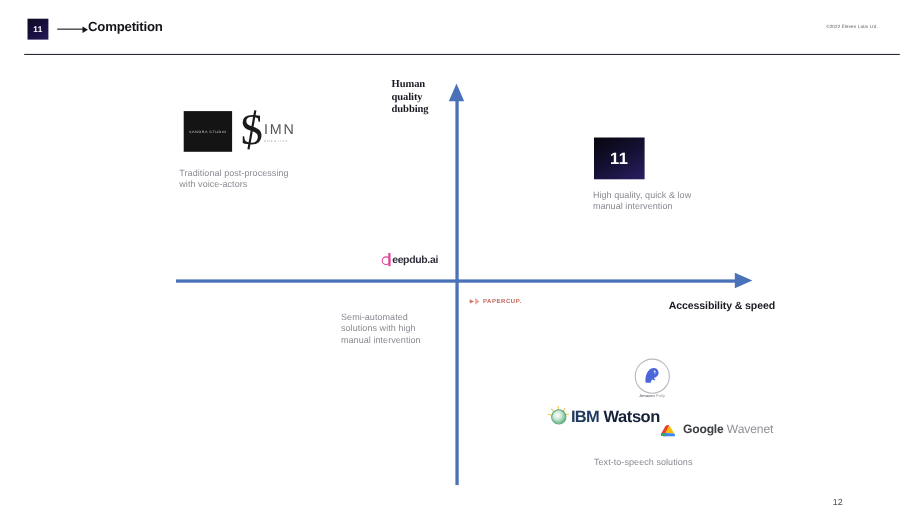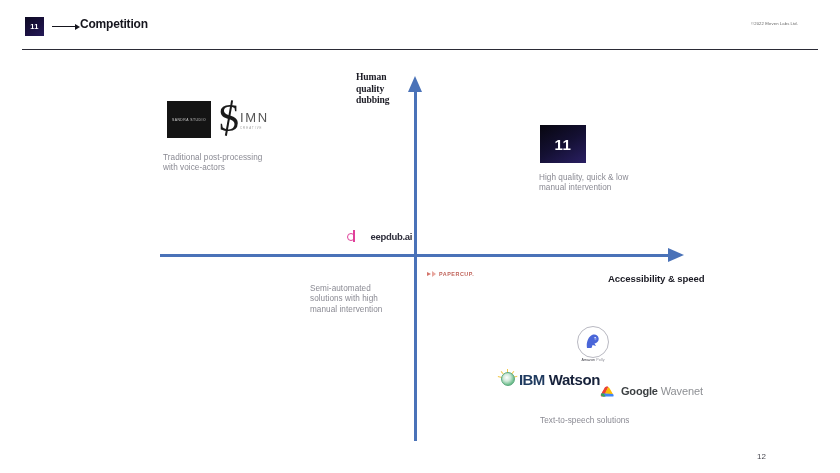--- a/index.html
+++ b/index.html
@@ -133,21 +133,21 @@
   }
   .logo-deepdub .mark .ring {
     position:absolute; left:0; top:3px; width:8px; height:8px;
     border:1.6px solid #e0409a; border-radius:50%;
   }
   .logo-deepdub .mark .stem {
     position:absolute; left:6.4px; top:0px; width:1.6px; height:12px;
     background:#e0409a;
   }
   .logo-deepdub .txt {
-    font-size:9.5px; color:#2d2d3a; font-weight:600; letter-spacing:-.3px;margin-left:14px;
+    font-size:9.5px; color:#2d2d3a; font-weight:600; letter-spacing:-.3px;
   }
 
   
   .logo-papercup {
     position:absolute; left:427px; top:268px; height:12px;
     display:flex; align-items:center;
   }
   .logo-papercup .cup {
     width:0;height:0;
     border-left:4px solid #d4756b;

